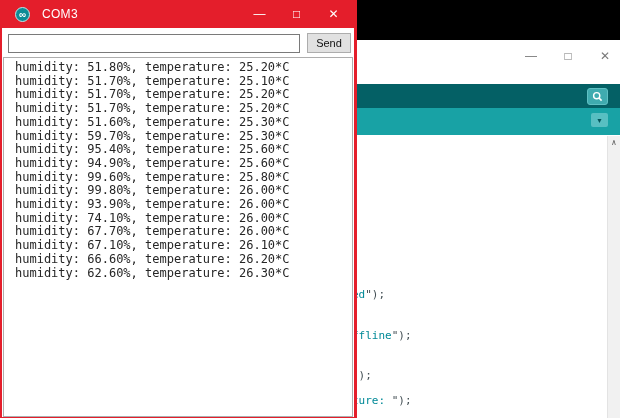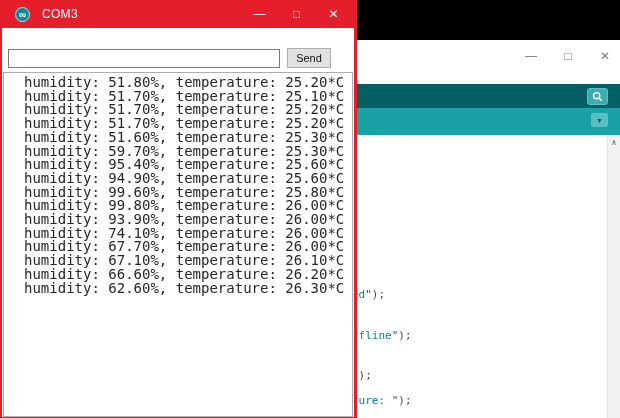--- a/index.html
+++ b/index.html
@@ -60,34 +60,34 @@
   .sm-titlebar { height:28px; display:flex; align-items:center; flex:0 0 auto; }
   .sm-icon {
     width:15px; height:15px; margin-left:13px; background:#0e8c96;
     border:1px solid #bfe7e9; border-radius:50%;
     color:#fff; font-size:10px; line-height:13px; text-align:center; font-weight:bold;
   }
   .sm-title { color:#fff; font-size:12px; margin-left:12px; letter-spacing:0.3px; }
   .sm-controls { margin-left:auto; display:flex; color:#fff; font-size:12px; margin-right:2px; }
   .sm-controls span { width:37px; text-align:center; line-height:28px; cursor:default; }
   .sm-body { background:#fff; flex:1 1 auto; display:flex; flex-direction:column; min-height:0; }
-  .sm-input-row { display:flex; gap:7px; padding:5px 23px 4px 6px; align-items:center; flex:0 0 auto;margin-top:15px; }
+  .sm-input-row { display:flex; gap:7px; padding:5px 3px 4px 6px; align-items:center; flex:0 0 auto; }
   .sm-input {
     flex:1 1 auto; height:19px; border:1px solid #7a7a7a;
     font-size:12px; padding:0 4px; outline:none;
   }
   .send-btn {
     flex:0 0 auto; width:44px; height:20px; background:#e1e1e1;
     border:1px solid #adadad; font-size:11px; color:#111;
     font-family:"Liberation Sans", sans-serif; cursor:pointer; padding:0;
   }
   .sm-output {
     flex:1 1 auto; margin:0 1px; border:1px solid #aeaeae;
-    background:#fff; padding:3px 20px; overflow:hidden;
-    font-family:"DejaVu Sans Mono", monospace; font-size:14px;
+    background:#fff; padding:3px 11px; overflow:hidden;
+    font-family:"DejaVu Sans Mono", monospace; font-size:12px;
     line-height:13.7px; color:#262626; white-space:pre;
   }
 </style>
 </head>
 <body>
 
 <div class="desktop">
 
   <div class="ide-window">
     <div class="ide-titlebar">

